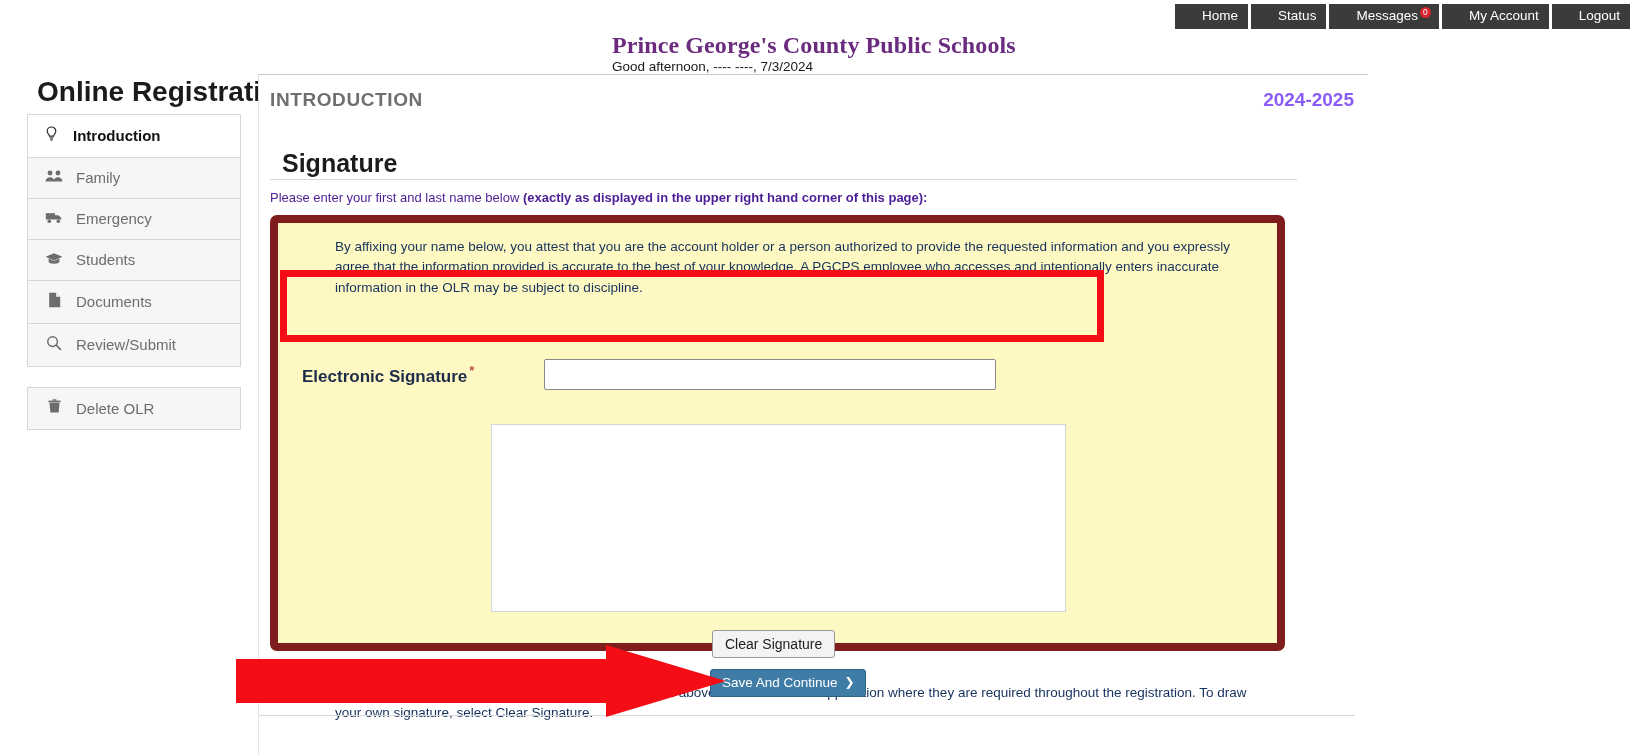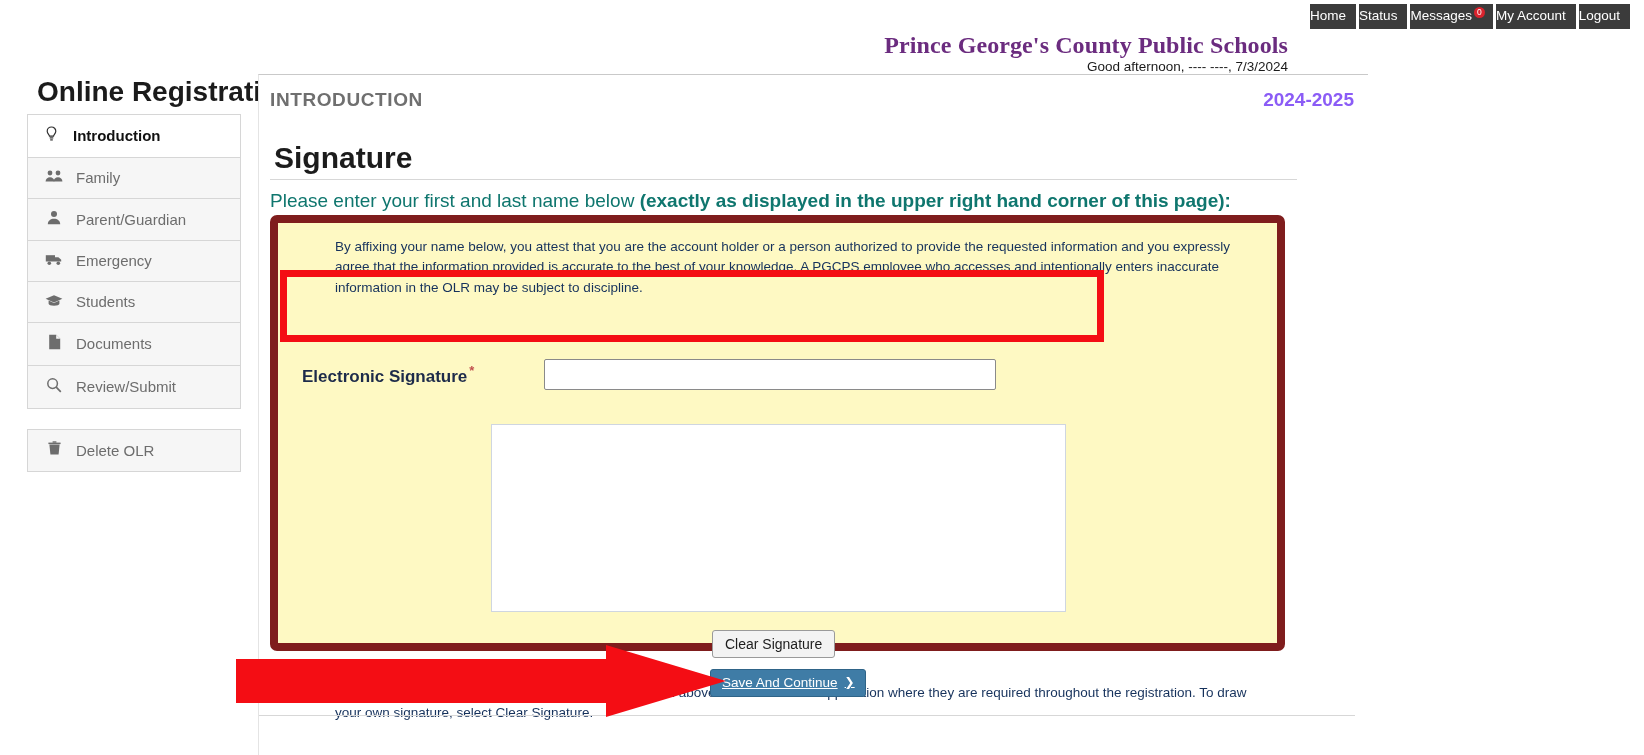--- a/index.html
+++ b/index.html
@@ -21,21 +21,21 @@
     top: 4px;
     right: 14px;
     display: flex;
     gap: 3px;
     align-items: stretch;
   }
   .topnav-item {
     background: #3b3b3b;
     color: #ffffff;
     font-size: 13.5px;
-    padding: 4px 10px 5px 0;
+    padding: 4px 10px 5px 27px;
     line-height: 1.2;
     position: relative;
     white-space: nowrap;
     cursor: pointer;
   }
   .badge {
     display: inline-block;
     background: #d9232d;
     color: #fff;
     border-radius: 50%;
@@ -46,22 +46,21 @@
     text-align: center;
     position: relative;
     top: -5px;
     left: 2px;
   }
 
   
   .district-header {
     position: absolute;
     top: 32px;
-    right: 356px;
-    text-align: right;
+    right: 332px;
     width: 700px;
   }
   .district-title {
     color: #6b2c7f;
     font-family: "Liberation Serif", serif;
     font-weight: bold;
     font-size: 24px;
     letter-spacing: 0.1px;
   }
   .district-greeting {
@@ -100,41 +99,41 @@
   .crumb-right {
     color: #8b5cf6;
     font-size: 19px;
     font-weight: bold;
   }
 
   h1.page-title {
     position: absolute;
     left: 11px;
     top: 62px;
-    margin: 4px;
-    font-size: 30px;
+    margin: 12px;
+    font-size: 25px;
     font-weight: bold;
     color: #1c1c1c;
     font-family: "Liberation Sans", sans-serif;
   }
   .title-rule {
     position: absolute;
     left: 11px;
     top: 104px;
     width: 1027px;
     height: 1px;
     background: #d7d7d7;
   }
 
   .instruction {
     position: absolute;
     left: 11px;
     top: 115px;
-    font-size: 19px;
-    color: #0f766e;
+    font-size: 13px;
+    color: #4c1d95;
   }
   .instruction b { font-weight: bold; }
 
   
   .sig-panel {
     position: absolute;
     left: 11px;
     top: 140px;
     width: 1015px;
     height: 436px;
@@ -222,21 +221,20 @@
     border: 1px solid #2f6488;
     border-radius: 3px;
     color: #ffffff;
     font-size: 13.5px;
     padding: 5px 10px 6px 11px;
     cursor: pointer;
     font-family: "Liberation Sans", sans-serif;
     display: flex;
     align-items: flex-start;
     gap: 7px;
-    text-decoration: underline;
   }
   .save-btn .chev { font-size: 12px; }
 
   .bottom-rule {
     position: absolute;
     left: 0;
     top: 640px;
     width: 1096px;
     height: 1px;
     background: #d7d7d7;
@@ -362,29 +360,20 @@
             <circle cx="5" cy="4" r="2.4" fill="#6d6d6d"></circle>
             <circle cx="13" cy="4" r="2.4" fill="#6d6d6d"></circle>
             <path d="M0.6 12.5c0-2.6 2-4.2 4.4-4.2s4.4 1.6 4.4 4.2z" fill="#6d6d6d"></path>
             <path d="M8.6 12.5c0-2.6 2-4.2 4.4-4.2s4.4 1.6 4.4 4.2z" fill="#6d6d6d"></path>
           </svg>
       </span>
       <span>Family</span>
     </div>
     <div class="sidenav-item">
       <span class="ic">
-        <svg width="14" height="15" viewBox="0 0 14 15" aria-hidden="true">
-            <circle cx="7" cy="4" r="3" fill="#6d6d6d"></circle>
-            <path d="M0.8 14.2c0-3.4 2.8-5.4 6.2-5.4s6.2 2 6.2 5.4z" fill="#6d6d6d"></path>
-          </svg>
-      </span>
-      <span>Parent/Guardian</span>
-    </div>
-    <div class="sidenav-item">
-      <span class="ic">
         <svg width="18" height="13" viewBox="0 0 18 13" aria-hidden="true">
             <path d="M0.8 2.2h9.2v6.3H0.8z" fill="#6d6d6d"></path>
             <path d="M10 4.2h3.4l2.8 2.6v1.7H10z" fill="#6d6d6d"></path>
             <circle cx="4.3" cy="10.2" r="1.8" fill="#6d6d6d"></circle>
             <circle cx="13.3" cy="10.2" r="1.8" fill="#6d6d6d"></circle>
           </svg>
       </span>
       <span>Emergency</span>
     </div>
     <div class="sidenav-item">

